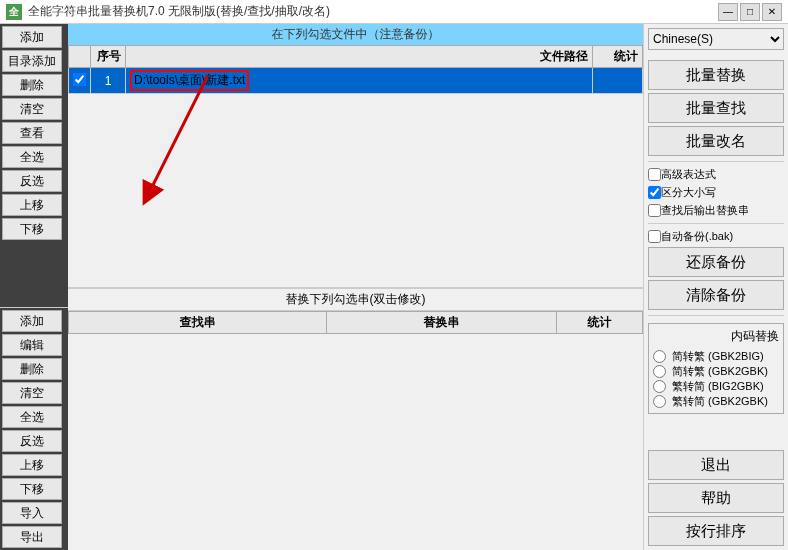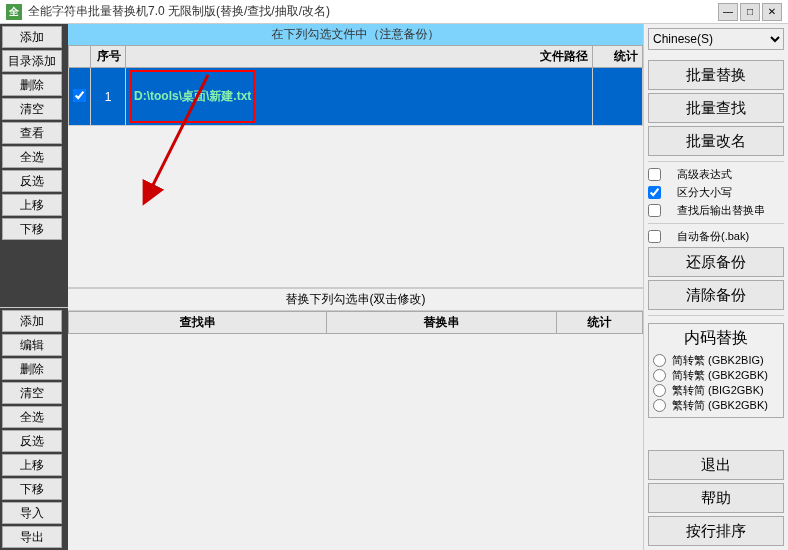--- a/index.html
+++ b/index.html
@@ -108,24 +108,24 @@
       flex: 1;
     }
     .stat-cell {
       width: 50px;
       text-align: center;
     }
 
     
     .file-path-text {
       border: 2px solid red;
-      padding: 16px 2px;
+      padding: 0 2px;
       display: inline-block;
-      color: #86efac;
-      font-weight: bold;
+      color: #000000;
+      font-weight: normal;
     }
     .replace-table {
       width: 100%;
       border-collapse: collapse;
     }
     .replace-table th {
       background: #e8e8e8;
       border: 1px solid #aaa;
       padding: 2px 4px;
       font-size: 12px;
@@ -146,37 +146,37 @@
       font-size: 15px;
     }
     .right-separator {
       height: 1px;
       background: #ccc;
       margin: 2px 0;
     }
     .checkbox-row {
       display: flex;
       align-items: center;
-      gap: 16px;
+      gap: 0;
       font-size: 11px;
     }
     .radio-row {
       display: flex;
       align-items: center;
       gap: 6px;
       font-size: 11px;
     }
     .section-box {
       border: 1px solid #aaa;
       padding: 4px;
       margin: 2px 0;
     }
     .section-box-title {
-      text-align: center;
-      font-size: 16px;
+      text-align: right;
+      font-size: 12px;
       margin-bottom: 4px;
     }
 
     
     .app-body {
       display: flex;
       height: calc(550px - 24px);
     }
     .left-col {
       width: 68px;

